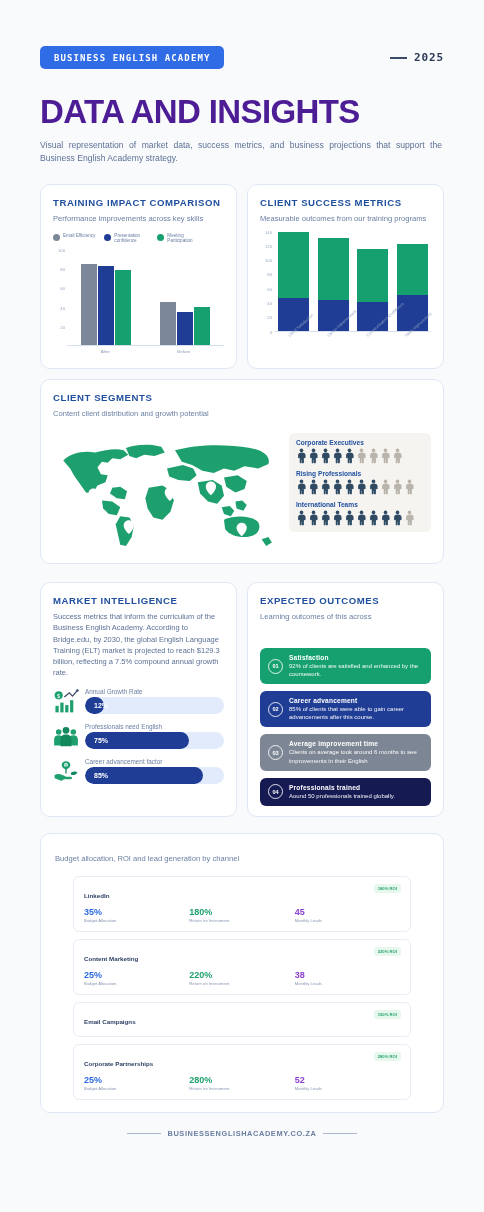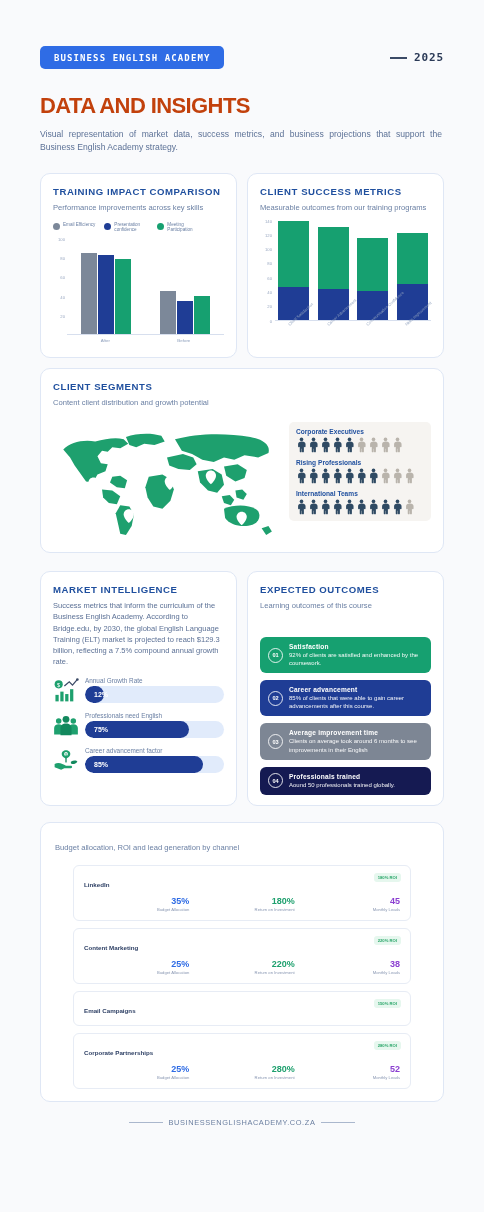--- a/index.html
+++ b/index.html
@@ -21,22 +21,22 @@
     background: #2f6ce5; color: #fff; font-size: 9px; font-weight: 700;
     letter-spacing: 1.1px; padding: 7px 14px 6px; border-radius: 5px;
     font-family: "DejaVu Sans Mono", monospace;
   }
   .year-wrap { display: flex; align-items: center; gap: 7px; }
   .year-dash { width: 17px; height: 2px; background: #3b4a66; display: block; }
   .year { font-size: 11px; font-weight: 700; letter-spacing: 0.9px; color: #2b3a57;
           font-family: "DejaVu Sans Mono", monospace; }
 
   h1.title {
-    margin-top: 26px; font-size: 22px; line-height: 1; font-weight: 800;
-    letter-spacing: -0.6px; color: #c2410c;
+    margin-top: 26px; font-size: 33px; line-height: 1; font-weight: 800;
+    letter-spacing: -0.6px; color: #4c1d95;
   }
   .subtitle {
     margin-top: 11px; font-size: 8.6px; line-height: 1.55; color: #5c7196;
     text-align: justify; max-width: 402px;
   }
 
   
   .row { display: flex; gap: 10px; margin-top: 18px; }
   .card {
     background: #fff; border: 1px solid #dfe7f5; border-radius: 10px; padding: 12px 12px 10px;
@@ -105,28 +105,28 @@
 
   
   .mk-card { margin-top: 16px; padding: 14px 14px 12px; }
   .mk-rows { margin-top: 12px; padding: 0 18px; }
   .mk-row { border: 1px solid #e7ecf5; border-radius: 6px; padding: 7px 10px 8px; margin-bottom: 7px; position: relative; }
   .mk-row:last-child { margin-bottom: 0; }
   .mk-name { font-size: 6.2px; font-weight: 700; color: #2c3e63; }
   .mk-badge { position: absolute; right: 9px; top: 7px; background: #e6f7ee; color: #27a567;
               font-size: 4.2px; font-weight: 700; padding: 2px 4px; border-radius: 3px; }
   .mk-stats { display: flex; margin-top: 5px; }
-  .mk-stat { flex: 1; text-align: right; }
+  .mk-stat { flex: 1; text-align: left; }
   .mk-val { font-size: 9px; font-weight: 700; }
   .mk-cap { font-size: 4.2px; color: #8a98b3; margin-top: 1px; }
 
   
   .footer { display: flex; align-items: center; justify-content: center; gap: 6px; margin-top: 16px; }
   .f-dash { width: 34px; height: 1px; background: #aab7cd; }
-  .f-text { font-size: 7.4px; letter-spacing: .6px; color: #6b7fa0; font-weight: 400; }
+  .f-text { font-size: 7.4px; letter-spacing: .6px; color: #6b7fa0; font-weight: 700; }
 </style>
 </head>
 <body>
 
 <div class="page">
 
   <div class="topbar">
     <div class="brand-pill">BUSINESS ENGLISH ACADEMY</div>
     <div class="year-wrap">
       <span class="year-dash"></span>
@@ -453,21 +453,21 @@
                   <span>85%</span>
                 </span>
               </span>
             </span>
           </div>
         </div>
     </div>
 
     <div class="card">
       <div class="card-title">EXPECTED OUTCOMES</div>
-      <div class="card-sub">Learning outcomes of this course</div>
+      <div class="card-sub">Learning outcomes of this across</div>
       <div id="outcomes" style="margin-top:26px">
           <div class="outcome" style="background: rgb(22, 160, 112);">
             <span class="outcome-num">01</span>
             <span class="outcome-txt">
               <span class="outcome-h" style="display:block">Satisfaction</span>
               <span class="outcome-p" style="display:block">92% of clients are satisfied and enhanced by the coursework.</span>
             </span>
           </div>
           <div class="outcome" style="background: rgb(31, 61, 149);">
             <span class="outcome-num">02</span>

